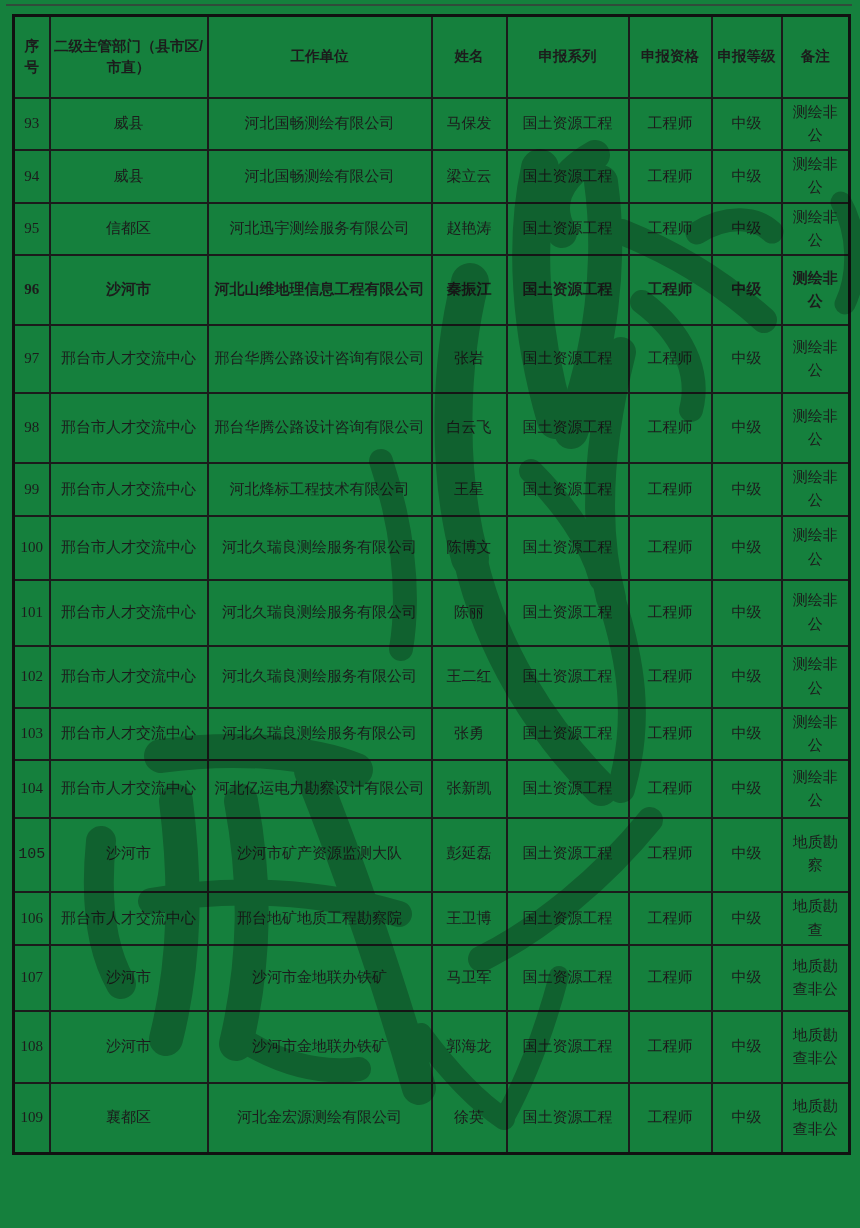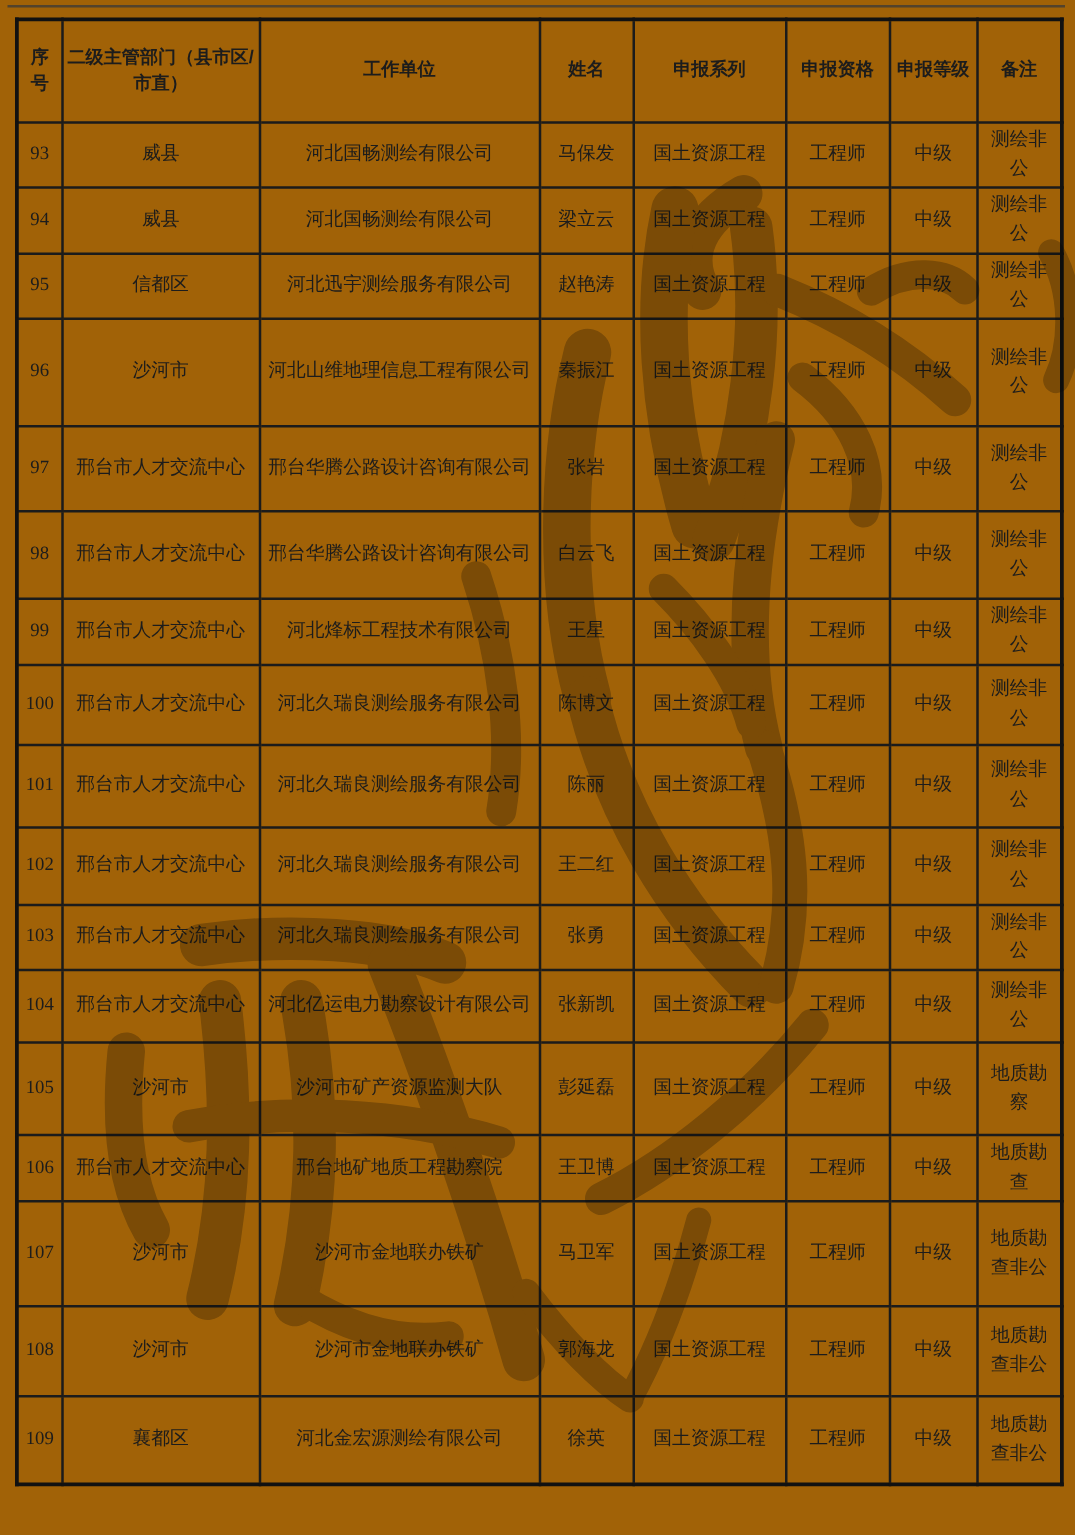--- a/index.html
+++ b/index.html
@@ -1,21 +1,21 @@
 <!DOCTYPE html>
 <html><head>
 <meta charset="utf-8">
 <style>
   html,body{margin:0;padding:0;}
   body{
     width:860px;height:1228px;position:relative;background:#ffffff;
     font-family:"Liberation Serif","DejaVu Serif",serif;
     color:#1c1c1c;overflow:hidden;
   }
-  .page{position:absolute;inset:0;background:#a16207;}
+  .page{position:absolute;inset:0;background:#15803d;}
   .top-rule{
     position:absolute;top:4px;left:6px;width:846px;height:2px;
     background:#3a3a3a;opacity:.75;
   }
   
   table.records{
     position:absolute;top:14px;left:12px;width:836px;
     border-collapse:collapse;table-layout:fixed;
     background:transparent;z-index:1;
   }
@@ -40,32 +40,32 @@
   col.c-unit{width:224px;}
   col.c-name{width:75px;}
   col.c-series{width:122px;}
   col.c-qual{width:83px;}
   col.c-level{width:70px;}
   col.c-remark{width:68px;}
   
   tbody tr:nth-child(1){height:50px;}
   tbody tr:nth-child(2){height:50px;}
   tbody tr:nth-child(3){height:50px;}
-  tbody tr:nth-child(4){height:86px;}
+  tbody tr:nth-child(4){height:70px;font-weight:bold;}
   tbody tr:nth-child(5){height:68px;}
   tbody tr:nth-child(6){height:70px;}
   tbody tr:nth-child(7){height:40px;}
   tbody tr:nth-child(8){height:64px;}
   tbody tr:nth-child(9){height:66px;margin-left:32px;}
   tbody tr:nth-child(10){height:62px;}
   tbody tr:nth-child(11){height:52px;}
   tbody tr:nth-child(12){height:58px;}
-  tbody tr:nth-child(13){height:74px;}
+  tbody tr:nth-child(13){height:74px;font-family:Liberation Mono, monospace;}
   tbody tr:nth-child(14){height:53px;}
-  tbody tr:nth-child(15){height:84px;}
+  tbody tr:nth-child(15){height:66px;}
   tbody tr:nth-child(16){height:72px;margin-left:35px;}
   tbody tr:nth-child(17){height:70px;}
   
   .watermark{
     position:absolute;inset:0;z-index:3;pointer-events:none;
     mix-blend-mode:multiply;
   }
 </style>
 </head>
 <body>

